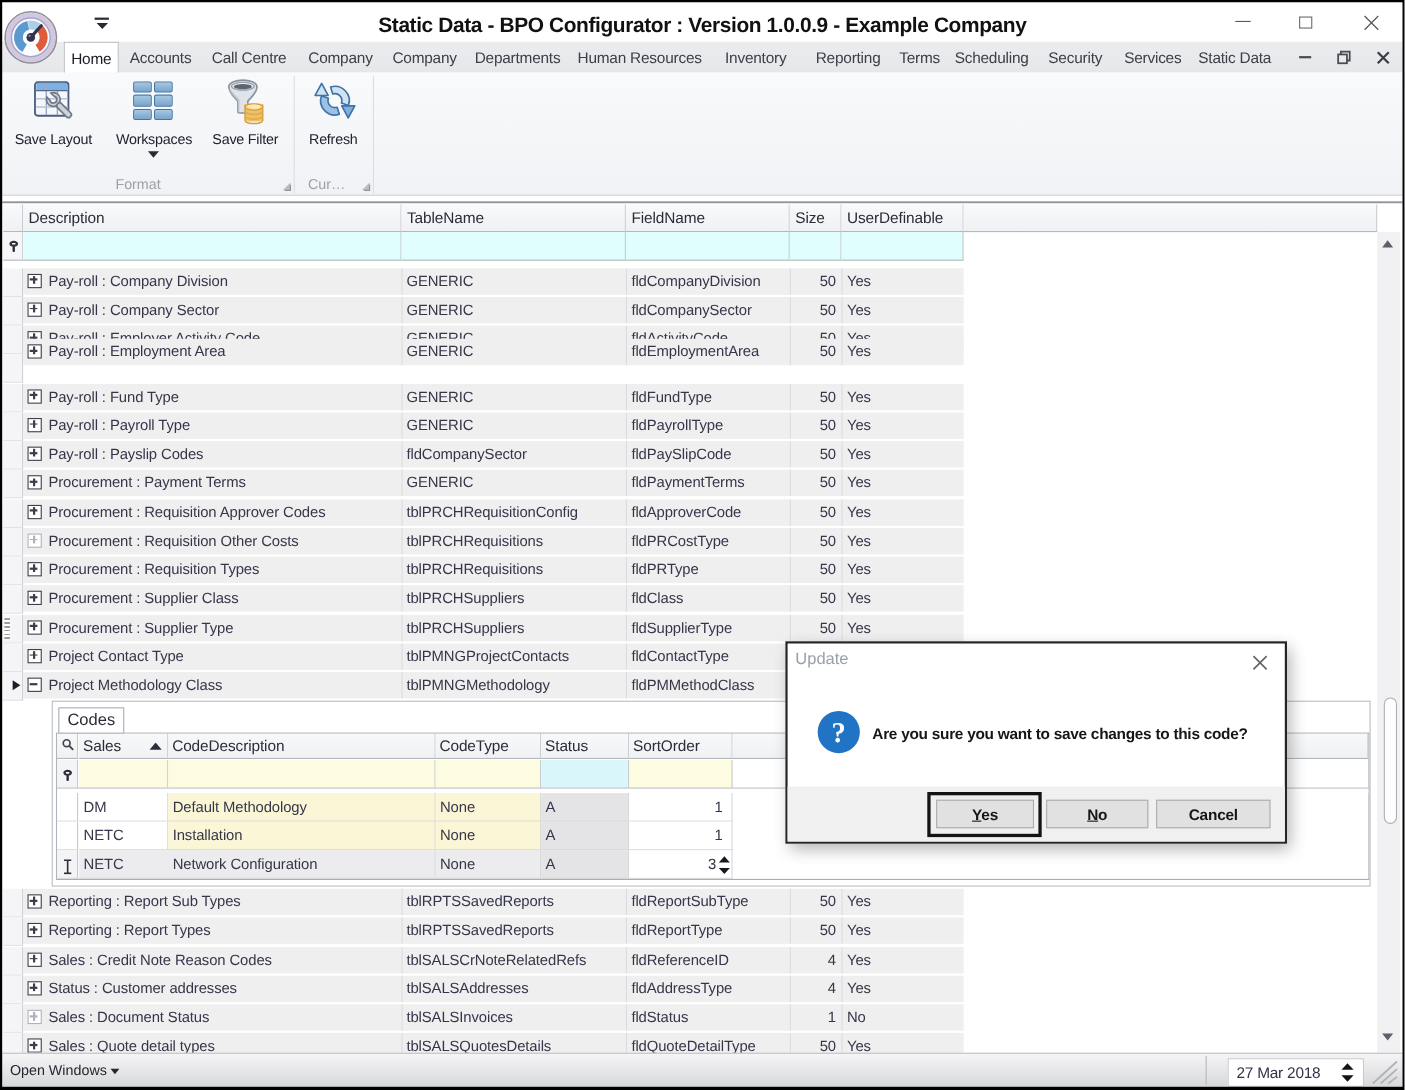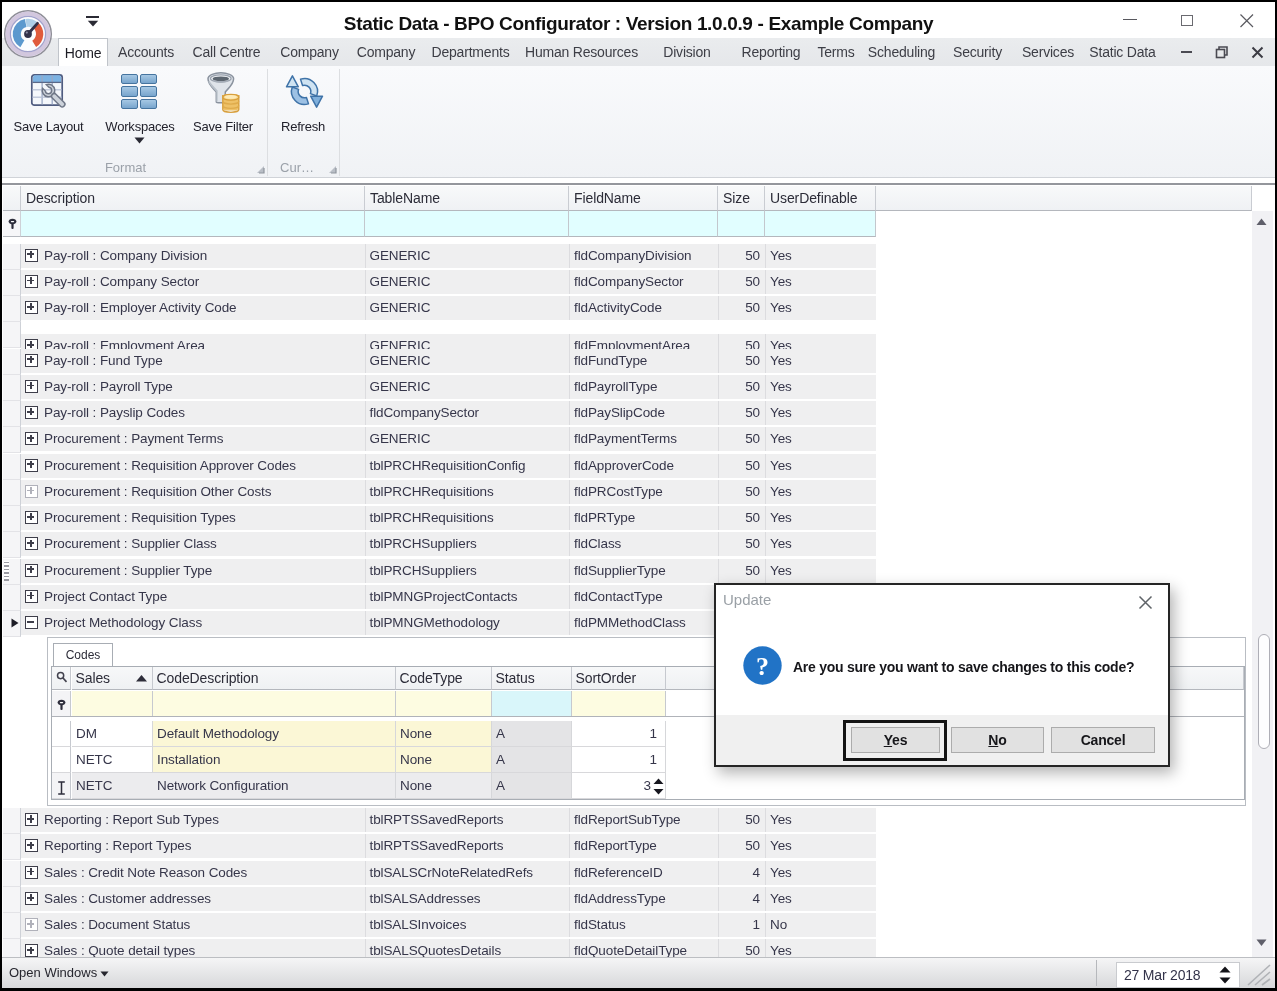--- a/index.html
+++ b/index.html
@@ -69,21 +69,21 @@
 <circle cx="23.8" cy="23.6" r="1.1" fill="#8a8aa2"></circle>
 </svg>
 <div class="tabrow"></div>
 <div class="tab sel" style="left:58px;width:50px">Home</div>
 <div class="tab" style="left:116px;width:60px">Accounts</div>
 <div class="tab" style="left:190px;width:73px">Call Centre</div>
 <div class="tab" style="left:278px;width:63px">Company</div>
 <div class="tab" style="left:356px;width:60px">Company</div>
 <div class="tab" style="left:427px;width:87px">Departments</div>
 <div class="tab" style="left:525px;width:110px">Human Resources</div>
-<div class="tab" style="left:654px;width:66px">Division</div>
+<div class="tab" style="left:654px;width:66px">Inventory</div>
 <div class="tab" style="left:735px;width:72px">Reporting</div>
 <div class="tab" style="left:814px;width:44px">Terms</div>
 <div class="tab" style="left:864px;width:75px">Scheduling</div>
 <div class="tab" style="left:948px;width:59px">Security</div>
 <div class="tab" style="left:1017px;width:62px">Services</div>
 <div class="tab" style="left:1086px;width:73px">Static Data</div>
 <div class="abs" style="left:1181px;top:51px;width:11px;height:2px;background:#4a4a52;z-index:3"></div>
 <svg class="abs" style="left:1215px;top:45px;z-index:3" width="14" height="14">
     <path d="M4 4.5 V2 H12 V10 H9.5" fill="none" stroke="#4a4a52" stroke-width="1.6"></path>
     <rect x="1.5" y="4.5" width="8" height="8" fill="#e8eaec" stroke="#4a4a52" stroke-width="1.6"></rect>
@@ -206,21 +206,21 @@
 <div class="abs" style="left:348.5px;top:0">GENERIC</div>
 <div class="abs" style="left:553px;top:0">fldActivityCode</div>
 <div class="abs" style="left:697px;top:0;width:42px;text-align:right">50</div>
 <div class="abs" style="left:749px;top:0">Yes</div>
 <div class="cellsep" style="left:344px"></div>
 <div class="cellsep" style="left:548px"></div>
 <div class="cellsep" style="left:697px"></div>
 <div class="cellsep" style="left:744px"></div>
 </div>
 <div class="rowind" style="top:137.25px"></div>
-<div class="row" style="top:149px">
+<div class="row" style="top:123px">
 <div class="plus"></div>
 <div class="dtext">Pay-roll : Employment Area</div>
 <div class="abs" style="left:348.5px;top:0">GENERIC</div>
 <div class="abs" style="left:553px;top:0">fldEmploymentArea</div>
 <div class="abs" style="left:697px;top:0;width:42px;text-align:right">50</div>
 <div class="abs" style="left:749px;top:0">Yes</div>
 <div class="cellsep" style="left:344px"></div>
 <div class="cellsep" style="left:548px"></div>
 <div class="cellsep" style="left:697px"></div>
 <div class="cellsep" style="left:744px"></div>
@@ -406,21 +406,21 @@
 <div class="abs" style="left:697px;top:0;width:42px;text-align:right">4</div>
 <div class="abs" style="left:749px;top:0">Yes</div>
 <div class="cellsep" style="left:344px"></div>
 <div class="cellsep" style="left:548px"></div>
 <div class="cellsep" style="left:697px"></div>
 <div class="cellsep" style="left:744px"></div>
 </div>
 <div class="rowind" style="top:701.95px"></div>
 <div class="row" style="top:701.95px">
 <div class="plus"></div>
-<div class="dtext">Sales : Customer addresses</div>
+<div class="dtext">Status : Customer addresses</div>
 <div class="abs" style="left:348.5px;top:0">tblSALSAddresses</div>
 <div class="abs" style="left:553px;top:0">fldAddressType</div>
 <div class="abs" style="left:697px;top:0;width:42px;text-align:right">4</div>
 <div class="abs" style="left:749px;top:0">Yes</div>
 <div class="cellsep" style="left:344px"></div>
 <div class="cellsep" style="left:548px"></div>
 <div class="cellsep" style="left:697px"></div>
 <div class="cellsep" style="left:744px"></div>
 </div>
 <div class="rowind" style="top:728.2px"></div>
@@ -444,21 +444,21 @@
 <div class="abs" style="left:553px;top:0">fldQuoteDetailType</div>
 <div class="abs" style="left:697px;top:0;width:42px;text-align:right">50</div>
 <div class="abs" style="left:749px;top:0">Yes</div>
 <div class="cellsep" style="left:344px"></div>
 <div class="cellsep" style="left:548px"></div>
 <div class="cellsep" style="left:697px"></div>
 <div class="cellsep" style="left:744px"></div>
 </div>
 <div class="abs" style="left:2px;top:376px;width:5px;height:20px;background:repeating-linear-gradient(#fff 0,#fff 1px,#9a9aa2 1px,#9a9aa2 2.5px,#fff 2.5px,#fff 3.5px)"></div>
 <div class="abs" style="left:45px;top:452px;width:1199px;height:169px;background:#fff;border:1px solid #b9bdc3"></div>
-<div class="abs" style="left:51px;top:458px;width:60px;height:24px;background:#fff;border:1px solid #a8adb4;font-size:12px;color:#2c2c38;text-align:center;line-height:22px;z-index:2">Codes</div>
+<div class="abs" style="left:51px;top:458px;width:60px;height:24px;background:#fff;border:1px solid #a8adb4;font-size:15px;color:#2c2c38;text-align:center;line-height:22px;z-index:2">Codes</div>
 <div class="abs" style="left:49px;top:481px;width:1194px;height:134px;background:#fff;border:1px solid #a8adb4"></div>
 <div class="sg-hcell" style="left:50px;top:482px;width:19px;height:23px"></div>
 <div class="sg-hcell" style="left:70px;top:482px;width:81px;height:23px">Sales</div>
 <div class="sg-hcell" style="left:151px;top:482px;width:243px;height:23px">CodeDescription</div>
 <div class="sg-hcell" style="left:394px;top:482px;width:96px;height:23px">CodeType</div>
 <div class="sg-hcell" style="left:490px;top:482px;width:80px;height:23px">Status</div>
 <div class="sg-hcell" style="left:570px;top:482px;width:94px;height:23px">SortOrder</div>
 <div class="sg-hcell" style="left:664px;top:482px;width:578px;height:23px"></div>
 <svg class="abs" style="left:54px;top:486px" width="13" height="14">
       <circle cx="4.6" cy="4.6" r="3.1" fill="none" stroke="#42424e" stroke-width="1.5"></circle>

